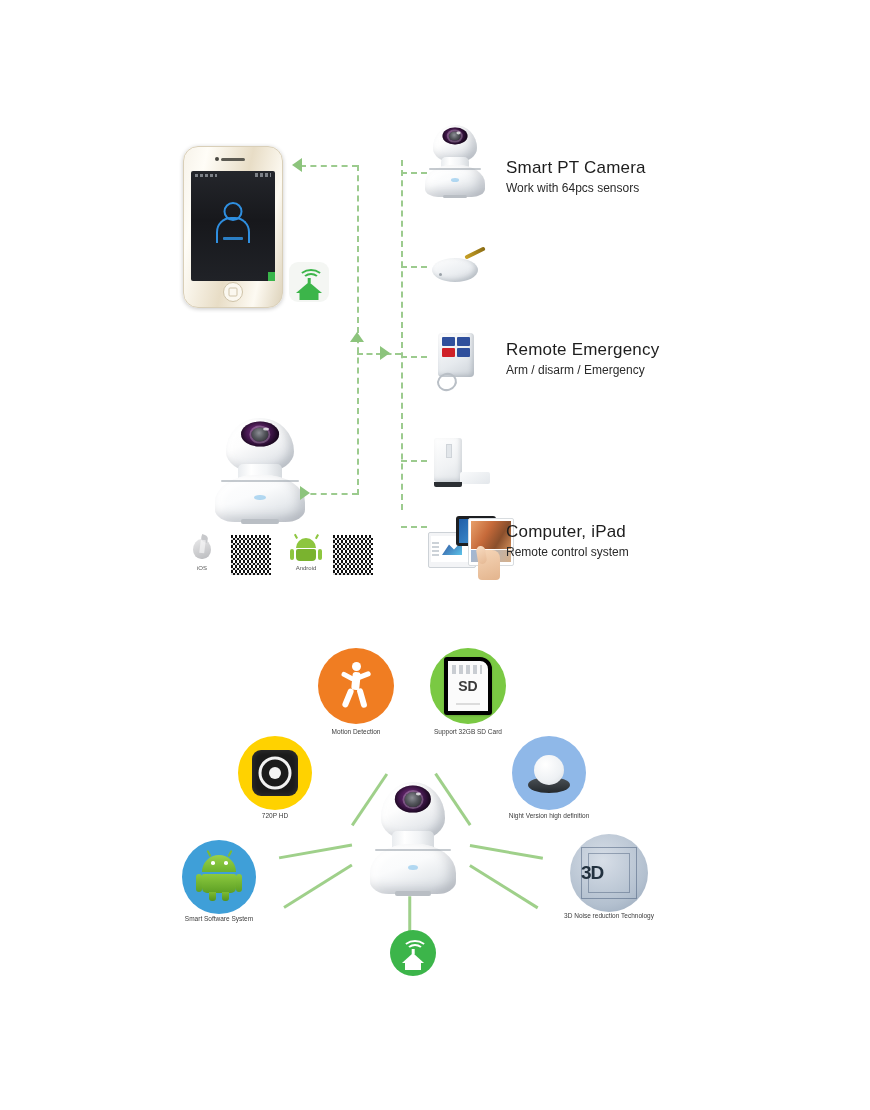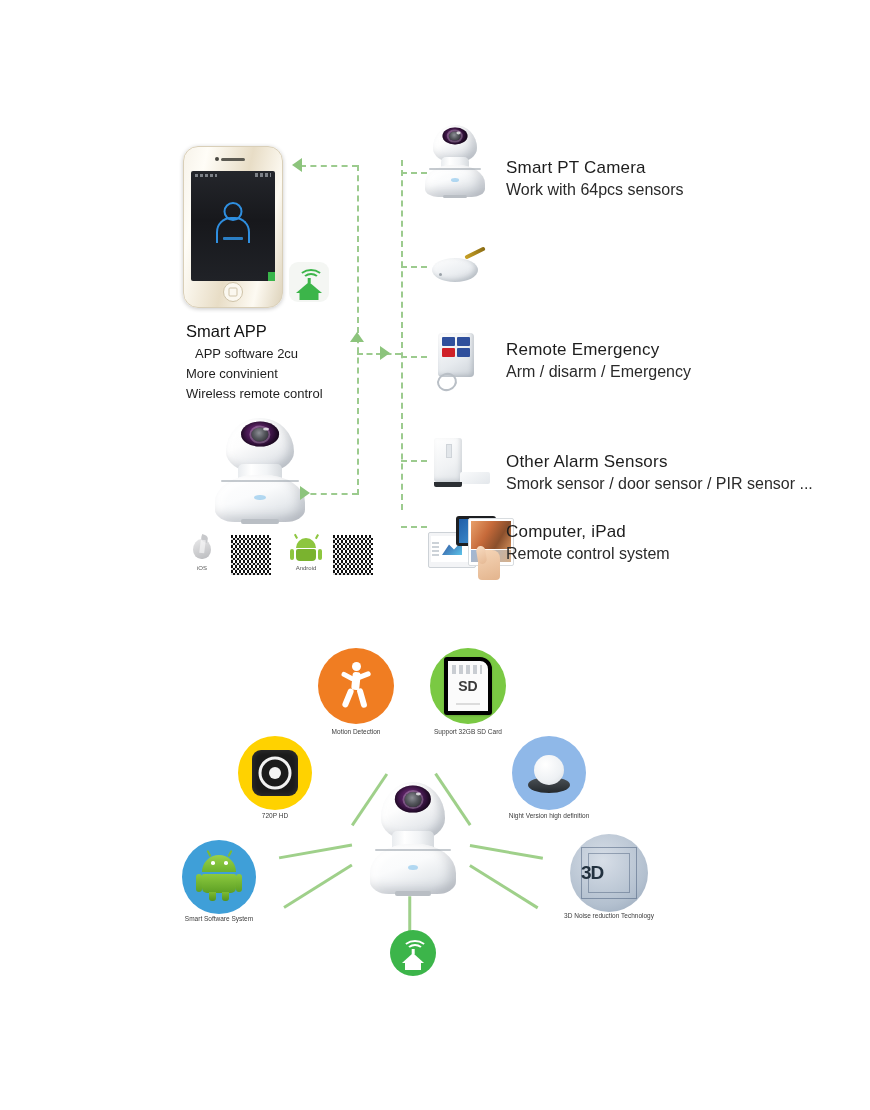--- a/index.html
+++ b/index.html
@@ -41,21 +41,21 @@
   
   .dash-v{position:absolute;width:0;border-left:2px dashed #9ccb8e;}
   .dash-h{position:absolute;height:0;border-top:2px dashed #9ccb8e;}
   .arw{position:absolute;width:0;height:0;}
   .arw-r{border-top:7px solid transparent;border-bottom:7px solid transparent;border-left:10px solid #8cc47c;}
   .arw-l{border-top:7px solid transparent;border-bottom:7px solid transparent;border-right:10px solid #8cc47c;}
   .arw-u{border-left:7px solid transparent;border-right:7px solid transparent;border-bottom:10px solid #8cc47c;}
 
   
   .t-title{font-size:17px;letter-spacing:.2px;color:#1d1d1d;white-space:nowrap;}
-  .t-sub{font-size:16px;color:#2a2a2a;white-space:nowrap;margin-top:3px;}
+  .t-sub{font-size:12px;color:#2a2a2a;white-space:nowrap;margin-top:3px;}
   .app-title{font-size:16.5px;color:#111;}
   .app-line{font-size:13px;color:#1f1f1f;margin-top:5px;}
 
   
   .phone{position:absolute;left:183px;top:146px;width:98px;height:160px;border-radius:15px;
      background:linear-gradient(103deg,#f7f3ea 0%,#fffdf7 18%,#e8ddc6 52%,#fdfaf2 78%,#ddd2ba 100%);
      box-shadow:0 1px 4px rgba(0,0,0,.22);border:1px solid #d9cfb8;}
   .phone .scr{position:absolute;left:7px;top:24px;width:84px;height:110px;border-radius:2px;
      background:linear-gradient(180deg,#24262b 0%,#17181c 45%,#202227 100%);overflow:hidden;}
   .phone .statusbar{position:absolute;left:0;top:0;width:100%;height:8px;}
@@ -174,26 +174,20 @@
   </div>
 
   <div class="abs wh" style="left:289px;top:262px;width:40px;height:40px;border-radius:9px;background:#f4f6f3;">
     <div class="wifi-arc" style="left:9px;top:7px;width:22px;height:16px;"></div>
     <div class="wifi-arc" style="left:13px;top:11px;width:14px;height:11px;"></div>
     <div class="stem" style="top:16px;height:5px;"></div>
     <div class="roof" style="top:20px;"></div>
     <div class="walls" style="top:30px;width:19px;height:8px;"></div>
   </div>
 
-  <div class="abs" style="left:186px;top:322px;">
-    <div class="app-title">Smart APP</div>
-    <div class="app-line" style="padding-left:9px;">APP software 2cu</div>
-    <div class="app-line">More convinient</div>
-    <div class="app-line">Wireless remote control</div>
-  </div>
 
   <div class="cam" style="left:213px;top:418px;width:94px;height:104px;">
     <div class="head">
         <div class="ring"></div>
       </div>
     <div class="neck"></div>
       <div class="base"></div>
       <div class="seam"></div>
     <div class="dot"></div>
       <div class="foot"></div>
@@ -280,24 +274,20 @@
     <div class="t-sub">Arm / disarm / Emergency</div>
   </div>
 
   <div class="abs" style="left:434px;top:438px;width:58px;height:56px;">
     <div style="position:absolute;left:0;top:0;width:28px;height:44px;border-radius:3px;
          background:linear-gradient(150deg,#ffffff,#f0f2f4 60%,#dfe3e7);box-shadow:inset -2px -2px 4px rgba(130,140,150,.3);"></div>
     <div style="position:absolute;left:12px;top:6px;width:4px;height:12px;background:#e2e6ea;border:1px solid #cfd4d9;"></div>
     <div style="position:absolute;left:26px;top:34px;width:30px;height:12px;border-radius:2px;
          background:linear-gradient(150deg,#fafbfc,#e3e7eb);"></div>
     <div style="position:absolute;left:0;top:44px;width:28px;height:5px;background:#2b2f33;border-radius:0 0 2px 2px;"></div>
-  </div>
-  <div class="abs" style="left:506px;top:452px;">
-    <div class="t-title">Other Alarm Sensors</div>
-    <div class="t-sub">Smork sensor / door sensor / PIR sensor ...</div>
   </div>
 
   <div class="abs" style="left:428px;top:516px;width:92px;height:64px;">
     <div style="position:absolute;left:0;top:16px;width:46px;height:34px;border-radius:2px;
          background:#f3f4f6;border:1px solid #cdd2d7;"></div>
     <div style="position:absolute;left:3px;top:20px;width:40px;height:26px;background:#ffffff;"></div>
     <div style="position:absolute;left:14px;top:25px;width:20px;height:14px;
          background:linear-gradient(135deg,#2f4f9c,#5cc2e8);clip-path:polygon(0 100%,35% 25%,60% 60%,100% 0,100% 100%);"></div>
     <div style="position:absolute;left:4px;top:24px;width:7px;height:16px;
          background:repeating-linear-gradient(0deg,#ccd2d8 0 2px,#fff 2px 4px);"></div>

